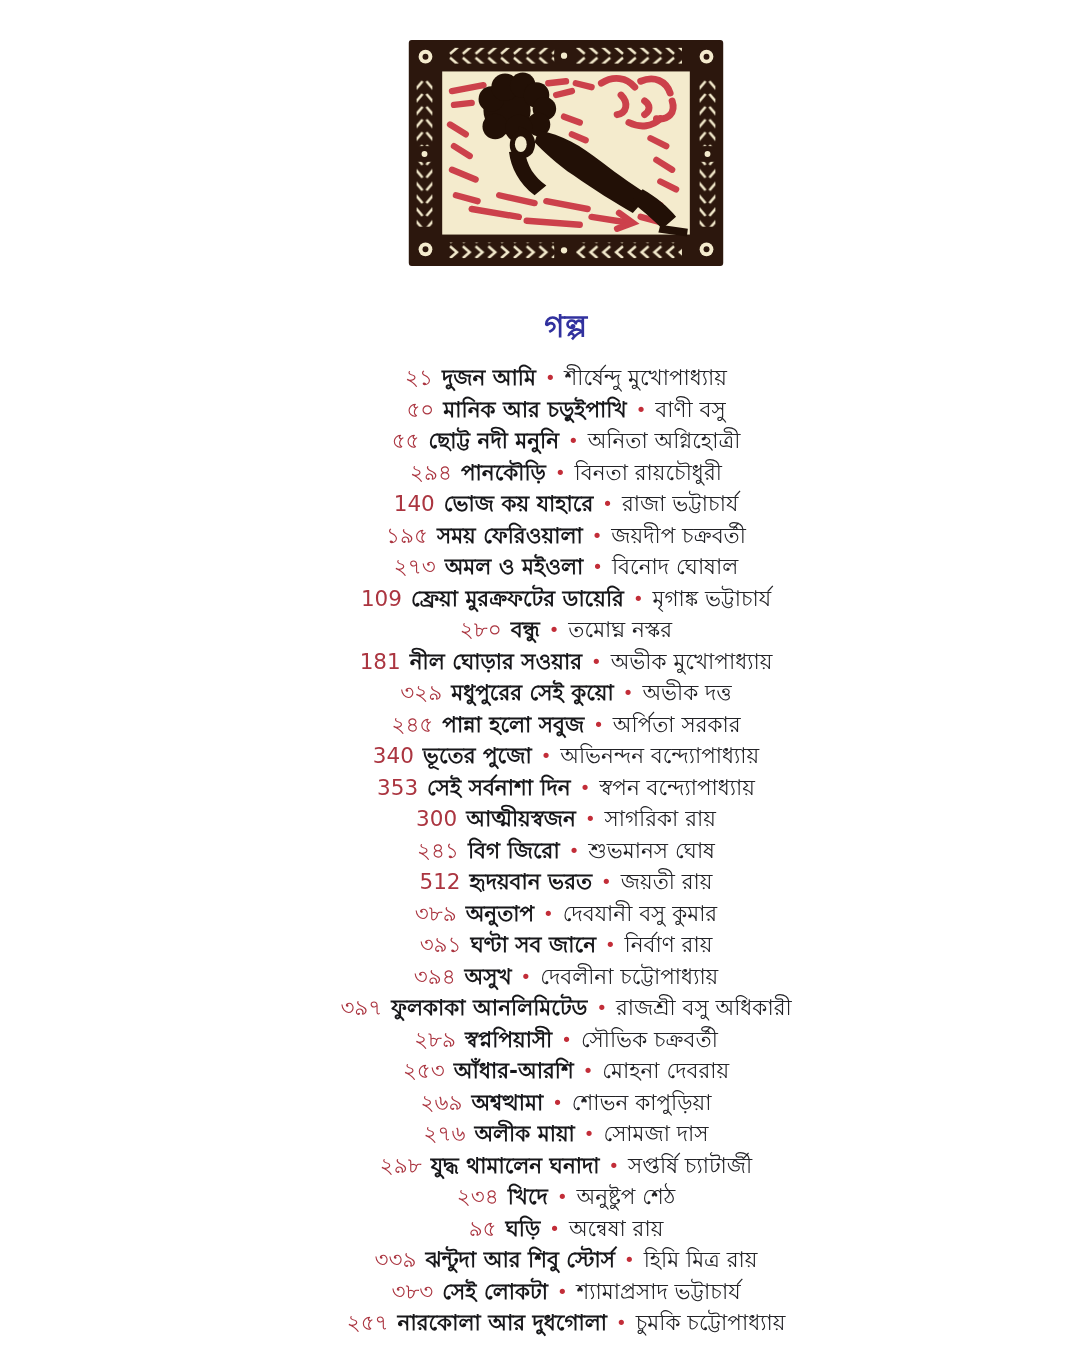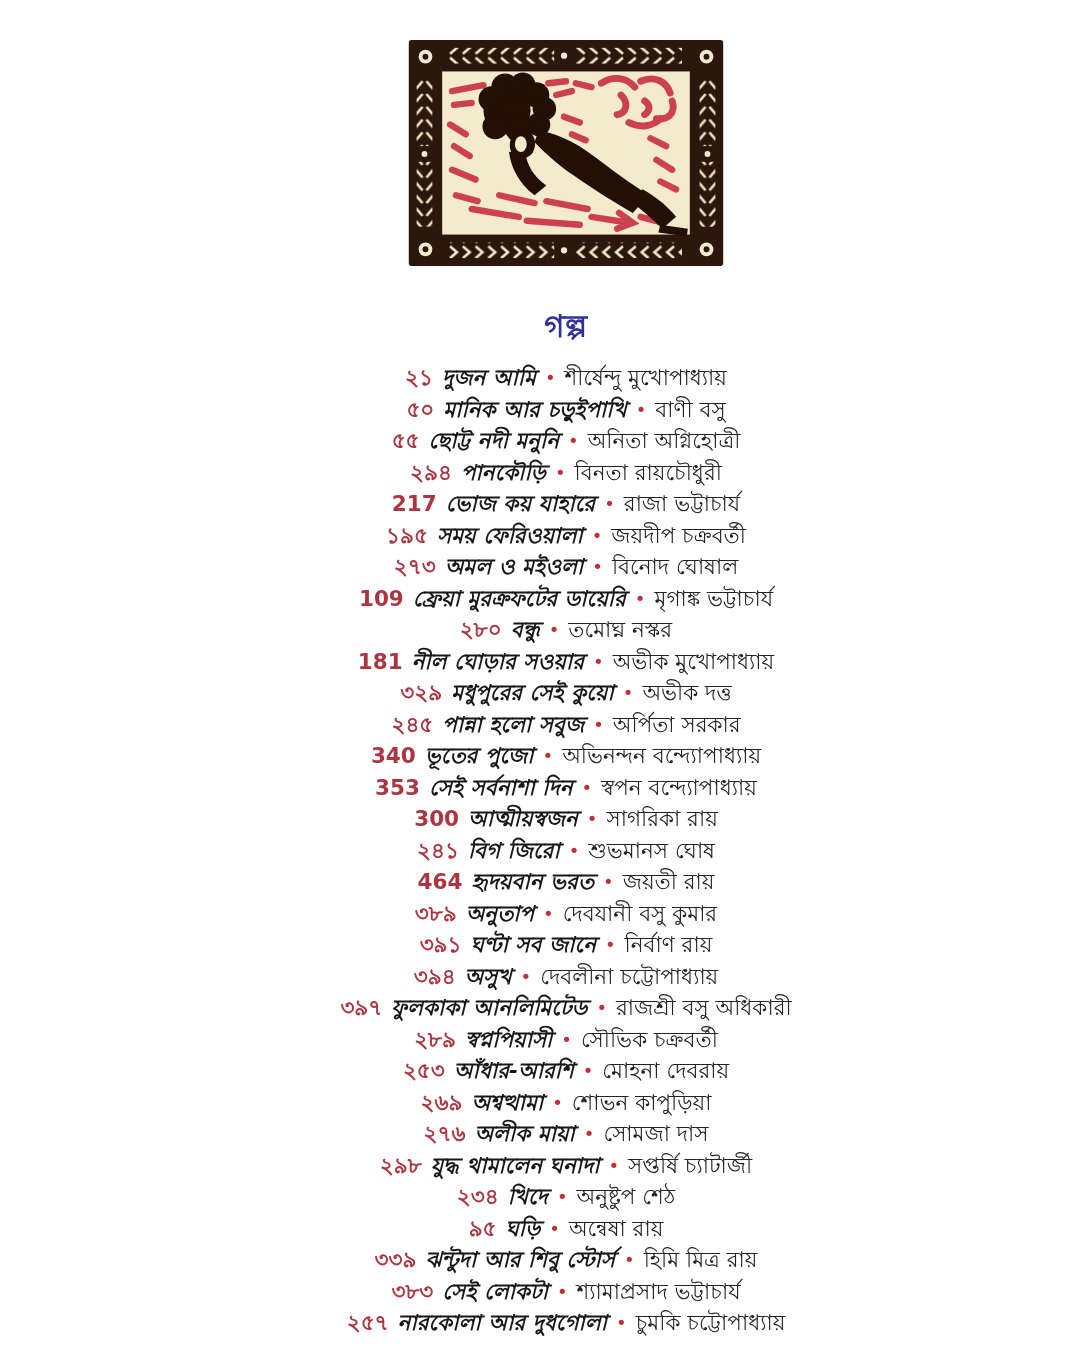--- a/index.html
+++ b/index.html
@@ -21,22 +21,22 @@
     font-weight:700;
     color:var(--heading-color);
     margin:32px 0 8px 0;
     letter-spacing:.5px;
   }
   .toc{
     font-size:21.5px;
     line-height:31.5px;
   }
   .row{white-space:nowrap;}
-  .num{color:var(--number-color);font-weight:700;margin-right:9px;}
-  .title{color:var(--title-color);font-weight:700;font-style:italic;}
+  .num{color:var(--number-color);font-weight:400;margin-right:9px;}
+  .title{color:var(--title-color);font-weight:700;}
   .bullet{color:var(--bullet-color);margin:0 9px;font-size:18px;vertical-align:1px;}
   .author{color:var(--author-color);font-weight:400;}
 </style>
 </head>
 <body>
 
 <div class="content">
 
   
   <div class="logo-wrap">
@@ -148,21 +148,21 @@
   <div class="toc">
 
       <div class="row"><span class="num">২১</span><span class="title">দুজন আমি</span><span class="bullet">•</span><span class="author">শীর্ষেন্দু মুখোপাধ্যায়</span></div>
 
       <div class="row"><span class="num">৫০</span><span class="title">মানিক আর চড়ুইপাখি</span><span class="bullet">•</span><span class="author">বাণী বসু</span></div>
 
       <div class="row"><span class="num">৫৫</span><span class="title">ছোট্ট নদী মনুনি</span><span class="bullet">•</span><span class="author">অনিতা অগ্নিহোত্রী</span></div>
 
       <div class="row"><span class="num">২৯৪</span><span class="title">পানকৌড়ি</span><span class="bullet">•</span><span class="author">বিনতা রায়চৌধুরী</span></div>
 
-      <div class="row"><span class="num">217</span><span class="title">ভোজ কয় যাহারে</span><span class="bullet">•</span><span class="author">রাজা ভট্টাচার্য</span></div>
+      <div class="row"><span class="num">140</span><span class="title">ভোজ কয় যাহারে</span><span class="bullet">•</span><span class="author">রাজা ভট্টাচার্য</span></div>
 
       <div class="row"><span class="num">১৯৫</span><span class="title">সময় ফেরিওয়ালা</span><span class="bullet">•</span><span class="author">জয়দীপ চক্রবর্তী</span></div>
 
       <div class="row"><span class="num">২৭৩</span><span class="title">অমল ও মইওলা</span><span class="bullet">•</span><span class="author">বিনোদ ঘোষাল</span></div>
 
       <div class="row"><span class="num">109</span><span class="title">ফ্রেয়া মুরক্রফটের ডায়েরি</span><span class="bullet">•</span><span class="author">মৃগাঙ্ক ভট্টাচার্য</span></div>
 
       <div class="row"><span class="num">২৮০</span><span class="title">বন্ধু</span><span class="bullet">•</span><span class="author">তমোঘ্ন নস্কর</span></div>
 
       <div class="row"><span class="num">181</span><span class="title">নীল ঘোড়ার সওয়ার</span><span class="bullet">•</span><span class="author">অভীক মুখোপাধ্যায়</span></div>
@@ -172,21 +172,21 @@
       <div class="row"><span class="num">২৪৫</span><span class="title">পান্না হলো সবুজ</span><span class="bullet">•</span><span class="author">অর্পিতা সরকার</span></div>
 
       <div class="row"><span class="num">340</span><span class="title">ভূতের পুজো</span><span class="bullet">•</span><span class="author">অভিনন্দন বন্দ্যোপাধ্যায়</span></div>
 
       <div class="row"><span class="num">353</span><span class="title">সেই সর্বনাশা দিন</span><span class="bullet">•</span><span class="author">স্বপন বন্দ্যোপাধ্যায়</span></div>
 
       <div class="row"><span class="num">300</span><span class="title">আত্মীয়স্বজন</span><span class="bullet">•</span><span class="author">সাগরিকা রায়</span></div>
 
       <div class="row"><span class="num">২৪১</span><span class="title">বিগ জিরো</span><span class="bullet">•</span><span class="author">শুভমানস ঘোষ</span></div>
 
-      <div class="row"><span class="num">464</span><span class="title">হৃদয়বান ভরত</span><span class="bullet">•</span><span class="author">জয়তী রায়</span></div>
+      <div class="row"><span class="num">512</span><span class="title">হৃদয়বান ভরত</span><span class="bullet">•</span><span class="author">জয়তী রায়</span></div>
 
       <div class="row"><span class="num">৩৮৯</span><span class="title">অনুতাপ</span><span class="bullet">•</span><span class="author">দেবযানী বসু কুমার</span></div>
 
       <div class="row"><span class="num">৩৯১</span><span class="title">ঘণ্টা সব জানে</span><span class="bullet">•</span><span class="author">নির্বাণ রায়</span></div>
 
       <div class="row"><span class="num">৩৯৪</span><span class="title">অসুখ</span><span class="bullet">•</span><span class="author">দেবলীনা চট্টোপাধ্যায়</span></div>
 
       <div class="row"><span class="num">৩৯৭</span><span class="title">ফুলকাকা আনলিমিটেড</span><span class="bullet">•</span><span class="author">রাজশ্রী বসু অধিকারী</span></div>
 
       <div class="row"><span class="num">২৮৯</span><span class="title">স্বপ্নপিয়াসী</span><span class="bullet">•</span><span class="author">সৌভিক চক্রবর্তী</span></div>

